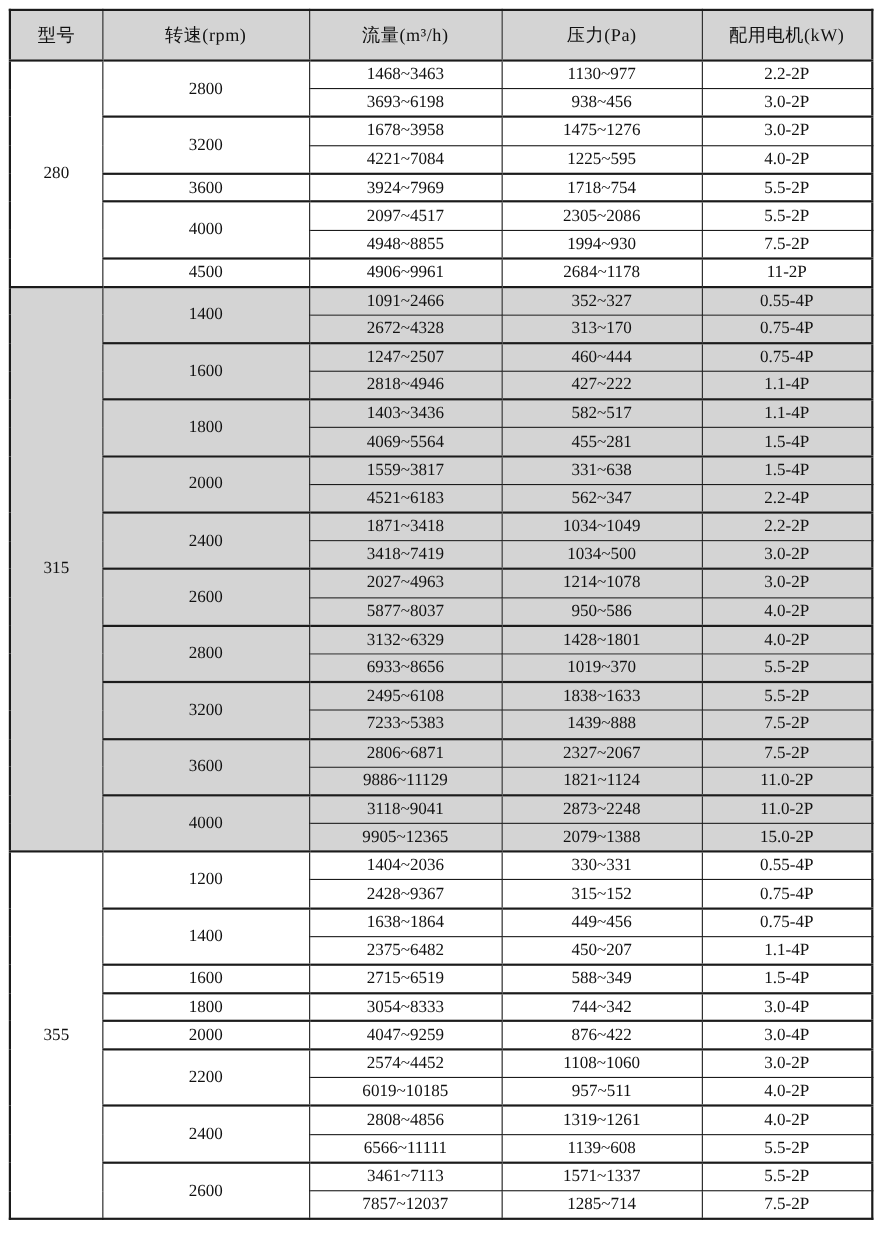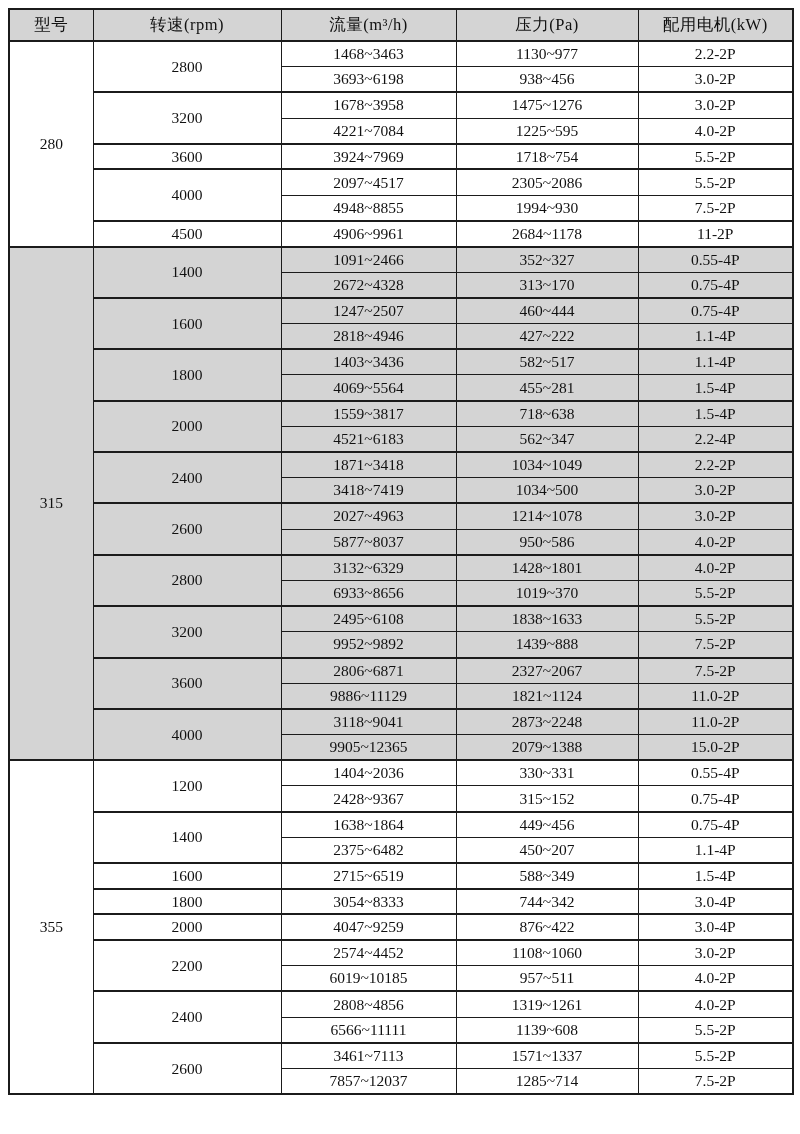--- a/index.html
+++ b/index.html
@@ -42,21 +42,21 @@
 
   th, td {
     border: 1px solid var(--border);
     text-align: center;
     vertical-align: middle;
     padding: 0;
     overflow: hidden;
     white-space: nowrap;
   }
   thead th {
-    height: 32px;
+    height: 46px;
     background: var(--header-bg);
     font-weight: normal;
     font-size: 16.5px;
     border-bottom: 2px solid var(--border);
     letter-spacing: 0.5px;
   }
   tbody td {
     height: 25.7px;
     font-size: 15.5px;
   }
@@ -165,21 +165,21 @@
           <td class="shaded">1.1-4P</td>
         </tr>
         <tr>
           <td class="shaded">4069~5564</td>
           <td class="shaded">455~281</td>
           <td class="shaded">1.5-4P</td>
         </tr>
         <tr class="group-start">
           <td rowspan="2" class="shaded">2000</td>
           <td class="shaded">1559~3817</td>
-          <td class="shaded">718~638</td>
+          <td class="shaded">331~638</td>
           <td class="shaded">1.5-4P</td>
         </tr>
         <tr>
           <td class="shaded">4521~6183</td>
           <td class="shaded">562~347</td>
           <td class="shaded">2.2-4P</td>
         </tr>
         <tr class="group-start">
           <td rowspan="2" class="shaded">2400</td>
           <td class="shaded">1871~3418</td>
@@ -213,21 +213,21 @@
           <td class="shaded">1019~370</td>
           <td class="shaded">5.5-2P</td>
         </tr>
         <tr class="group-start">
           <td rowspan="2" class="shaded">3200</td>
           <td class="shaded">2495~6108</td>
           <td class="shaded">1838~1633</td>
           <td class="shaded">5.5-2P</td>
         </tr>
         <tr>
-          <td class="shaded">9952~9892</td>
+          <td class="shaded">7233~5383</td>
           <td class="shaded">1439~888</td>
           <td class="shaded">7.5-2P</td>
         </tr>
         <tr class="group-start">
           <td rowspan="2" class="shaded">3600</td>
           <td class="shaded">2806~6871</td>
           <td class="shaded">2327~2067</td>
           <td class="shaded">7.5-2P</td>
         </tr>
         <tr>

